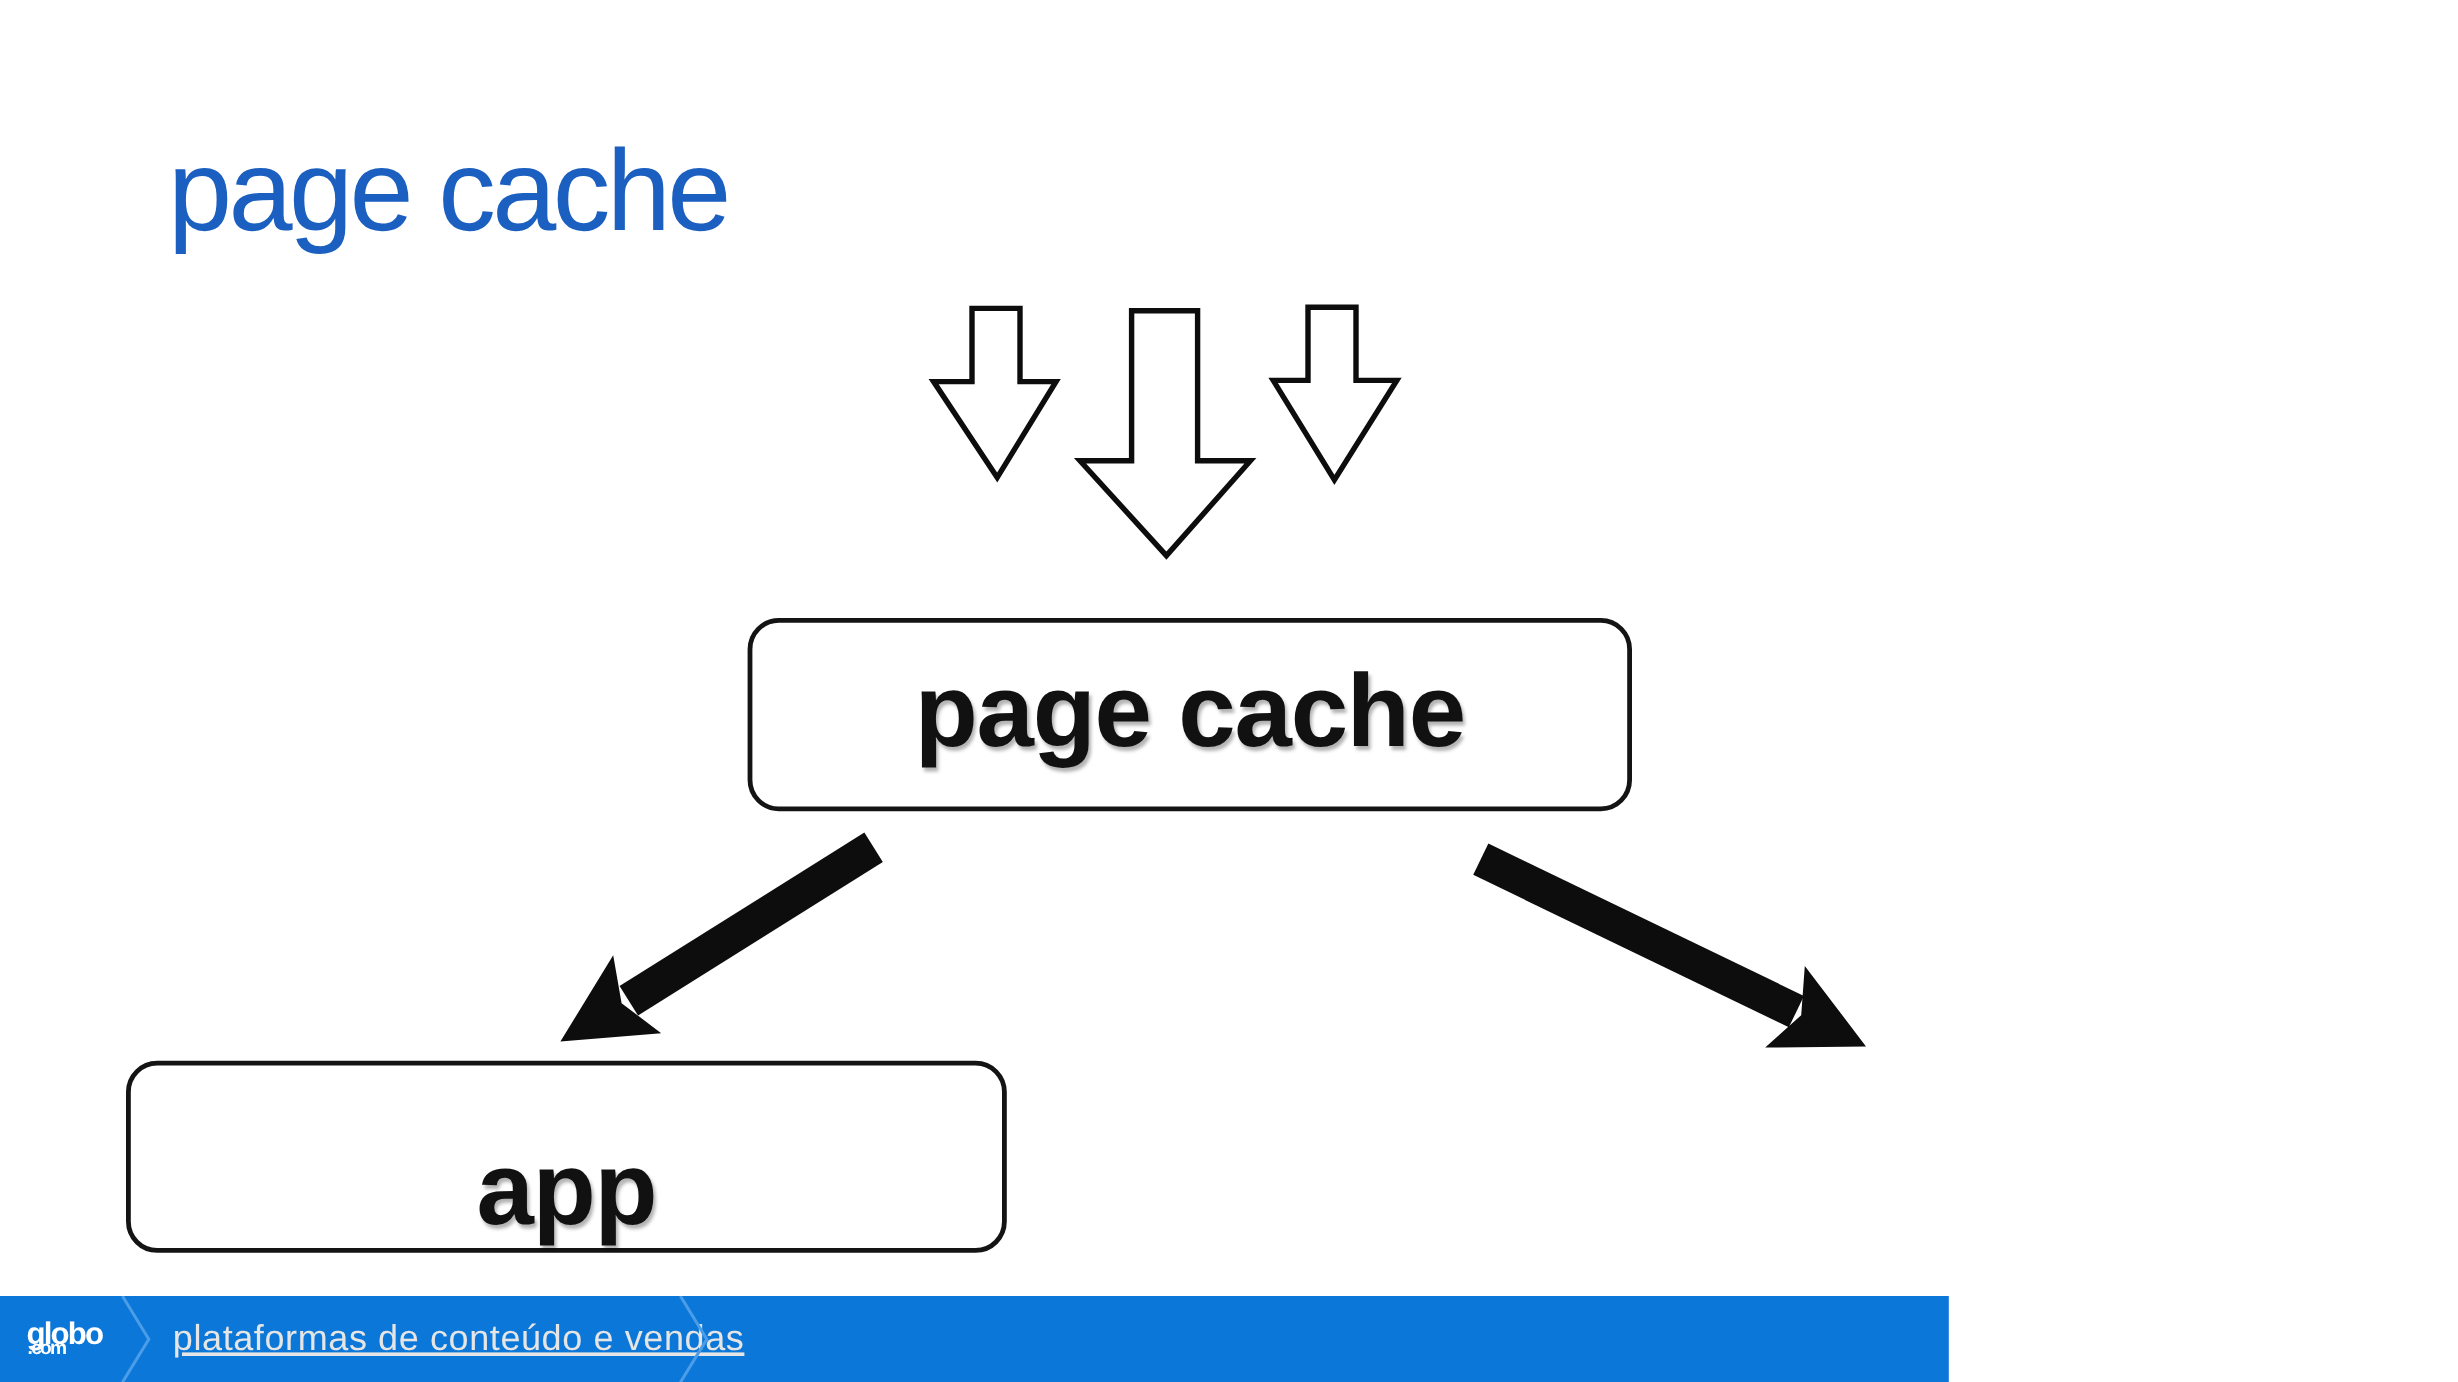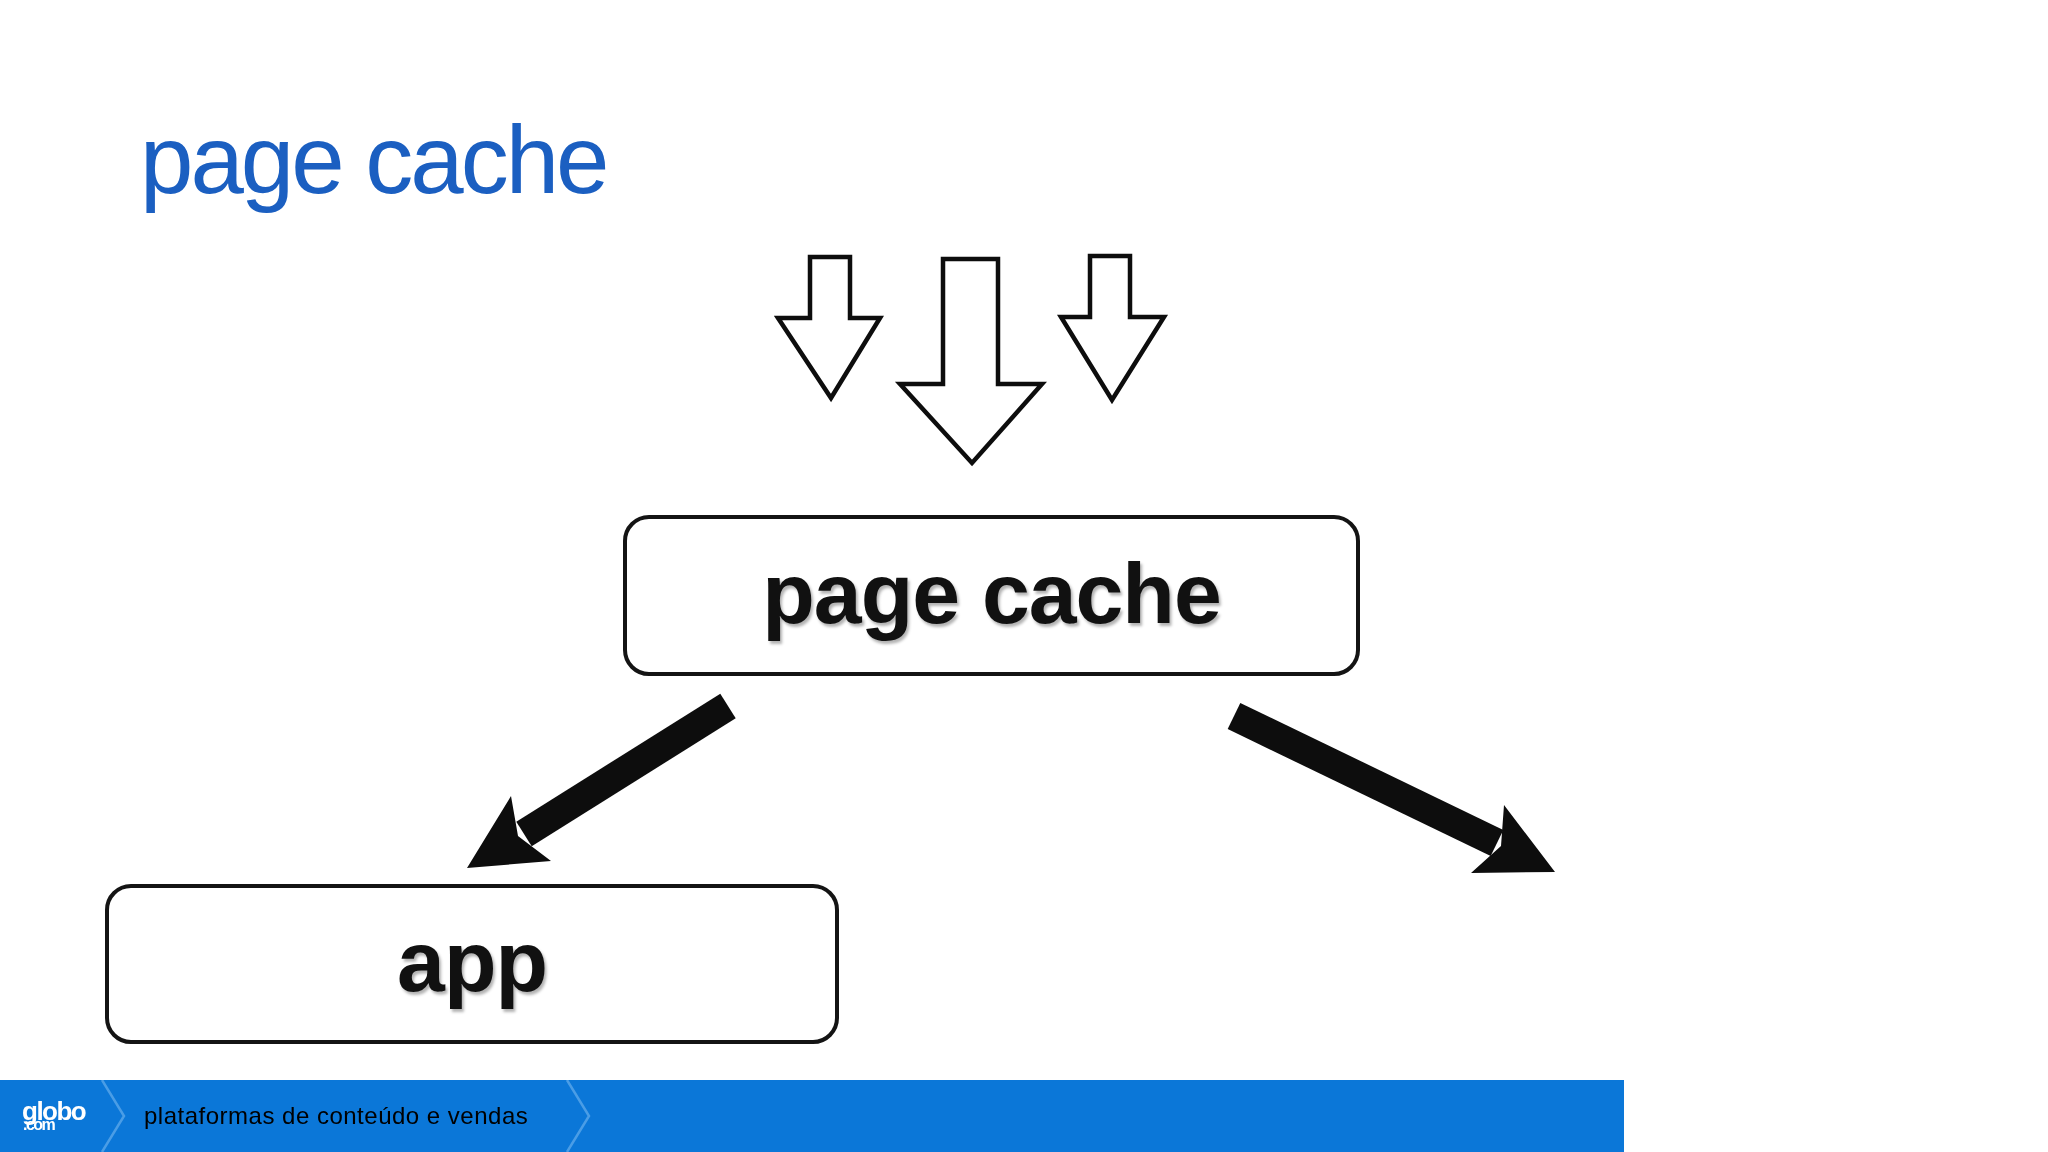--- a/index.html
+++ b/index.html
@@ -44,21 +44,21 @@
   .node .label {
     font-size: 86px;
     font-weight: bold;
     color: #111111;
     letter-spacing: -1px;
     text-shadow: 2px 3px 3px rgba(0,0,0,0.30);
     line-height: 1;
     padding-bottom: 6px;
   }
   #node-page-cache { left: 623px; top: 515px; width: 737px; height: 161px; }
-  #node-app        { left: 105px; top: 884px; width: 734px; height: 160px; }
+  #node-app        { left: 105px; top: 884px; width: 734px; height: 160px; align-items: flex-end; }
   #node-disco      { left: 1243px; top: 884px; width: 738px; height: 161px; }
 
   
   #footer-bar {
     position: absolute;
     left: 0; bottom: 0;
     width: 2048px; height: 72px;
     background: #0b77d8;
     display: flex;
     align-items: center;
@@ -76,25 +76,26 @@
   #globo-logo .logo-top { font-size: 26px; display: block; }
   #globo-logo .logo-bottom { font-size: 16px; display: block; margin-top: -2px; margin-left: 1px; }
   .footer-chevron { position: absolute; top: 0; height: 72px; }
   #footer-chevron-1 { left: 100px; }
   #footer-chevron-2 { left: 565px; }
   #footer-breadcrumb {
     position: absolute;
     left: 144px;
     top: 50%;
     transform: translateY(-50%);
-    color: #000000;
-    font-size: 24px;
+    color: #e5e5e5;
+    font-size: 30px;
     font-weight: 400;
     letter-spacing: 0.5px;
     white-space: nowrap;
+    text-decoration: underline;
   }
 </style>
 </head>
 <body>
 
 <div id="stage">
 
   <div id="slide-title">page cache</div>
 
   <svg id="arrow-layer" viewBox="0 0 2048 1152" xmlns="http://www.w3.org/2000/svg">

